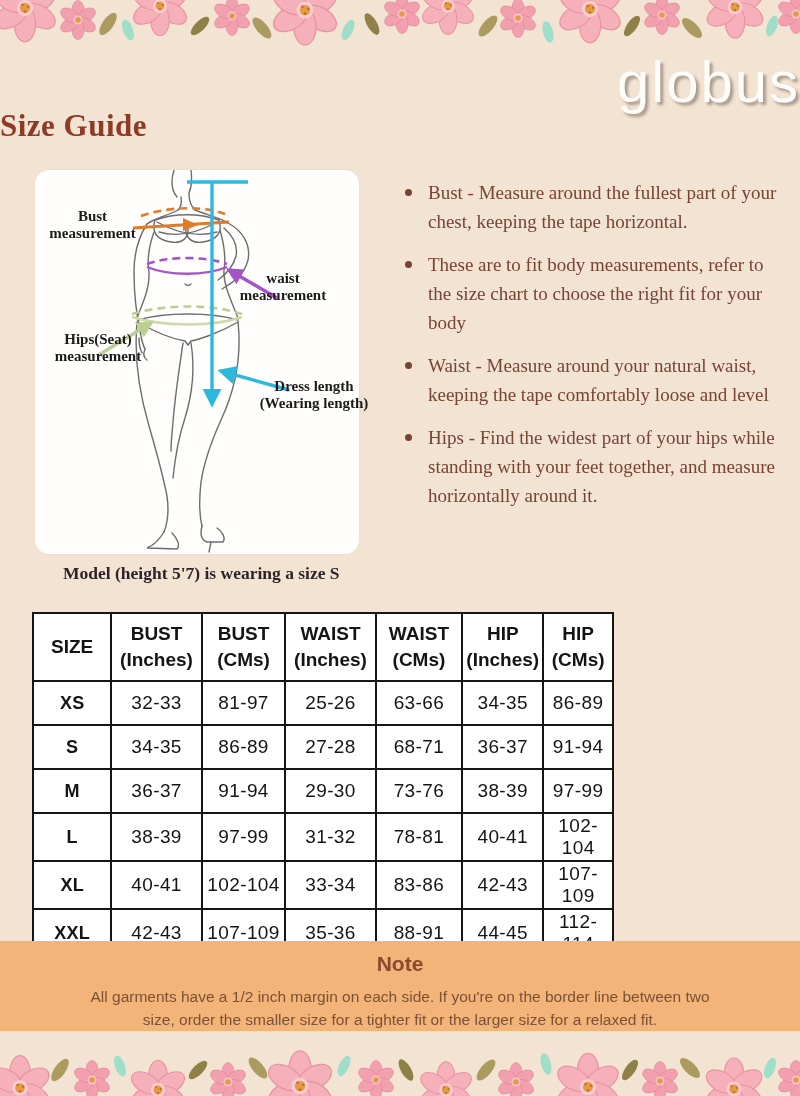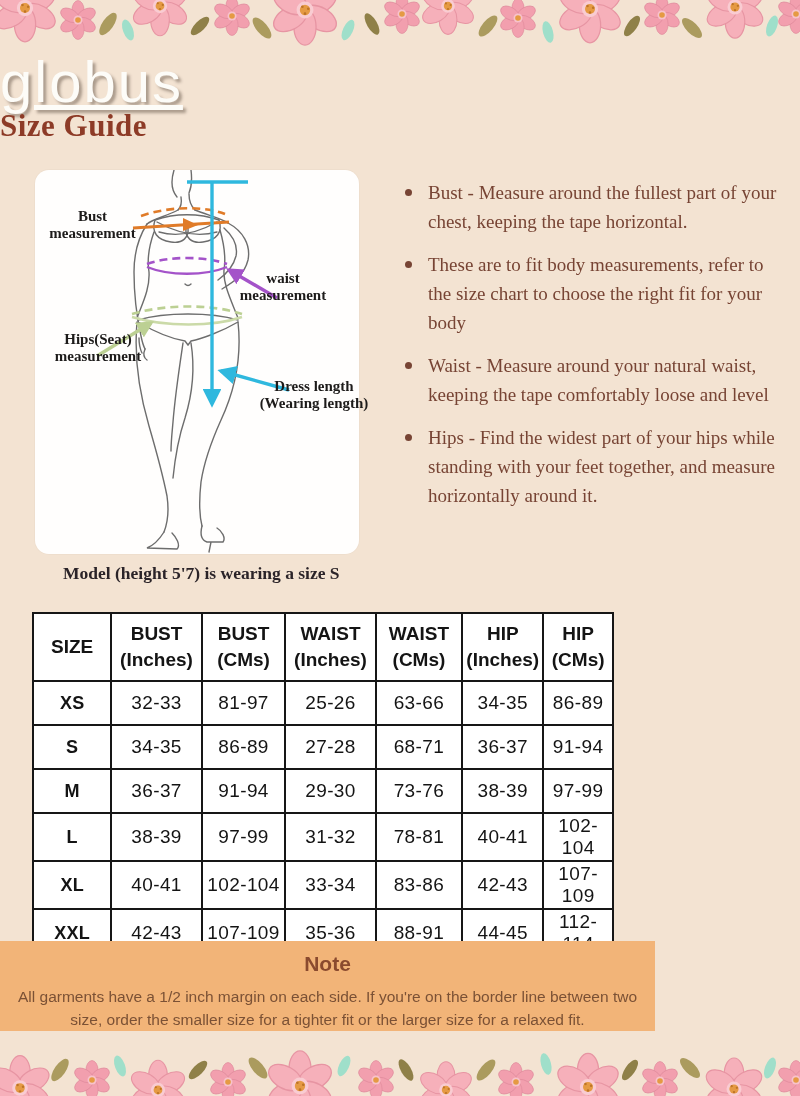--- a/index.html
+++ b/index.html
@@ -2,23 +2,23 @@
 <html><head>
 <meta charset="utf-8">
 <style>
   html,body{margin:0;padding:0;}
   .page{position:relative;width:800px;height:1096px;margin:0 auto;background:#f3e3d2;overflow:hidden;font-family:"Liberation Serif",serif;}
   
   .floral{position:absolute;left:0;width:800px;height:56px;pointer-events:none;}
   .floral.top{top:0;}
   .floral.bottom{bottom:0;}
   
-  .logo{position:absolute;top:48px;left:0;width:100%;text-align:left;
+  .logo{position:absolute;top:48px;left:0;width:100%;text-align:right;
         font-family:"Liberation Sans",sans-serif;font-size:58px;font-weight:400;letter-spacing:2px;
-        color:#fdfcf8;text-shadow:3px 3px 3px rgba(165,150,135,.95);text-decoration:underline;}
+        color:#fdfcf8;text-shadow:3px 3px 3px rgba(165,150,135,.95);}
   .title{position:absolute;top:108px;left:0;width:100%;
          font-size:31px;font-weight:700;color:#8d3b27;letter-spacing:.5px;}
   
   .card{position:absolute;left:35px;top:170px;width:324px;height:384px;background:#fffefd;border-radius:14px;box-shadow:0 0 0 1px rgba(0,0,0,.02);}
   .card svg{position:absolute;left:0;top:0;}
   .diag-label{position:absolute;text-align:center;font-size:15px;font-weight:600;line-height:17px;color:#1d1b1a;}
   .diag-label span{display:block;}
   .lbl-bust{left:5px;top:38px;width:105px;}
   .lbl-waist{left:192px;top:100px;width:112px;}
   .lbl-hips{left:12px;top:161px;width:102px;}
@@ -30,21 +30,21 @@
   
   .caption{position:absolute;left:63px;top:563px;font-size:17.5px;font-weight:700;color:#2a2328;}
   
   .tablewrap{position:absolute;left:32px;top:612px;width:736px;}
   table{border-collapse:collapse;width:582px;table-layout:fixed;background:#fff;}
   th,td{border:2px solid #161616;text-align:center;vertical-align:middle;color:#141414;font-family:"Liberation Sans",sans-serif;}
   thead th{height:64px;font-size:19px;font-weight:700;line-height:1.35;}
   tbody td{height:40px;font-size:19px;font-weight:400;letter-spacing:.4px;}
   tbody td.size{font-weight:700;font-size:18px;letter-spacing:.2px;}
   
-  .note{position:absolute;left:0;top:941px;width:655px;height:90px;background:#f2b478;text-align:center;font-family:"Liberation Sans",sans-serif;}
+  .note{position:absolute;left:0;top:941px;width:800px;height:90px;background:#f2b478;text-align:center;font-family:"Liberation Sans",sans-serif;}
   .note-title{margin-top:11px;font-size:21px;font-weight:700;color:#8a4a2e;}
   .note-text{margin:9px auto 0;max-width:655px;font-size:15.5px;line-height:23px;color:#7b5135;}
 </style>
 </head>
 <body>
 
 <svg width="0" height="0" style="position:absolute" aria-hidden="true">
   <defs>
     <g id="petals">
       <ellipse cx="0" cy="-13" rx="8.5" ry="14"></ellipse>

